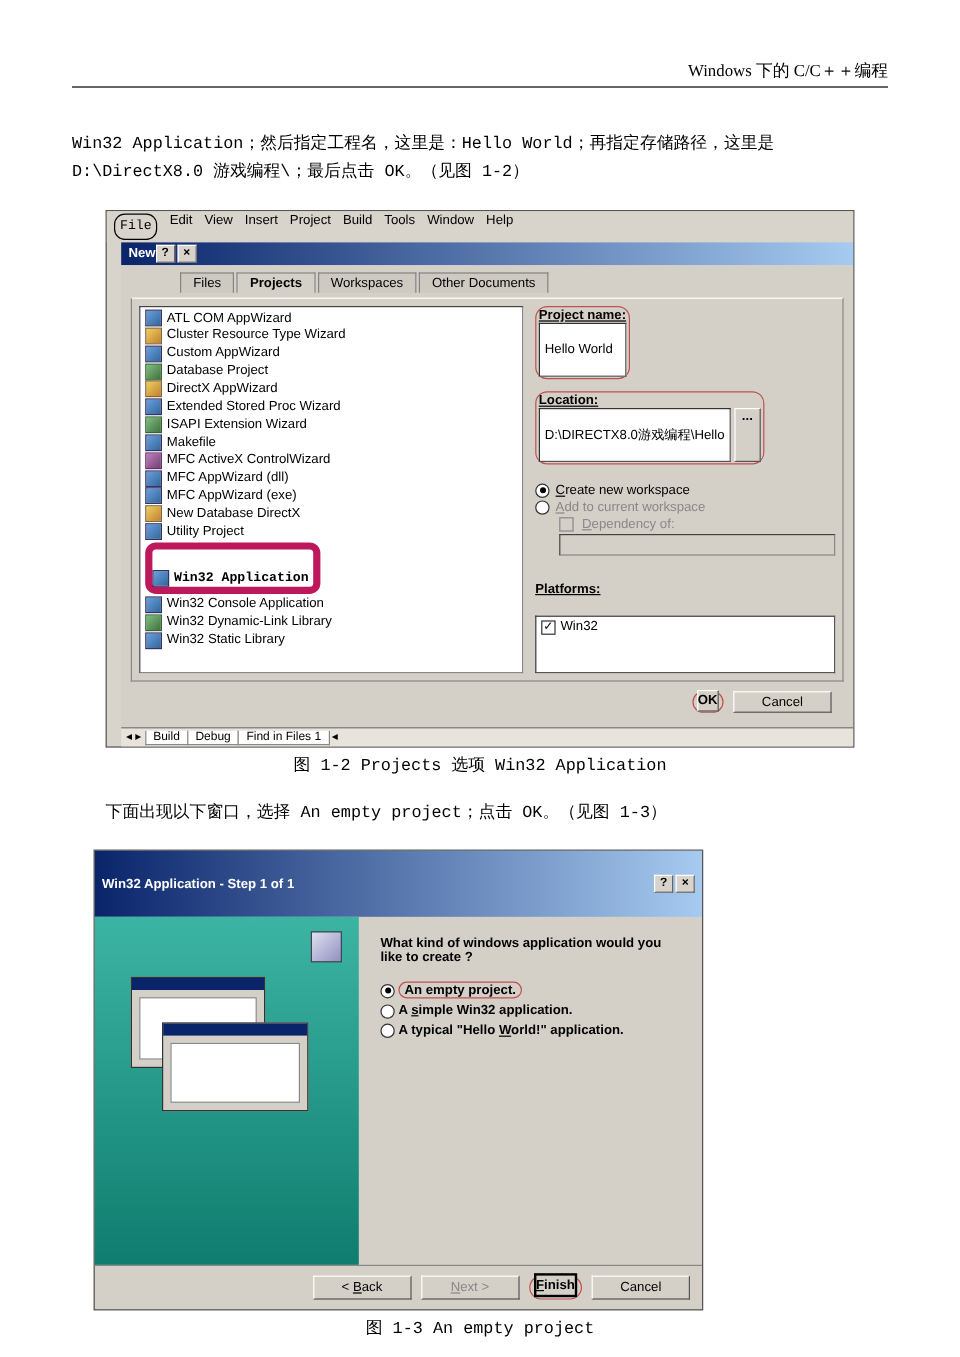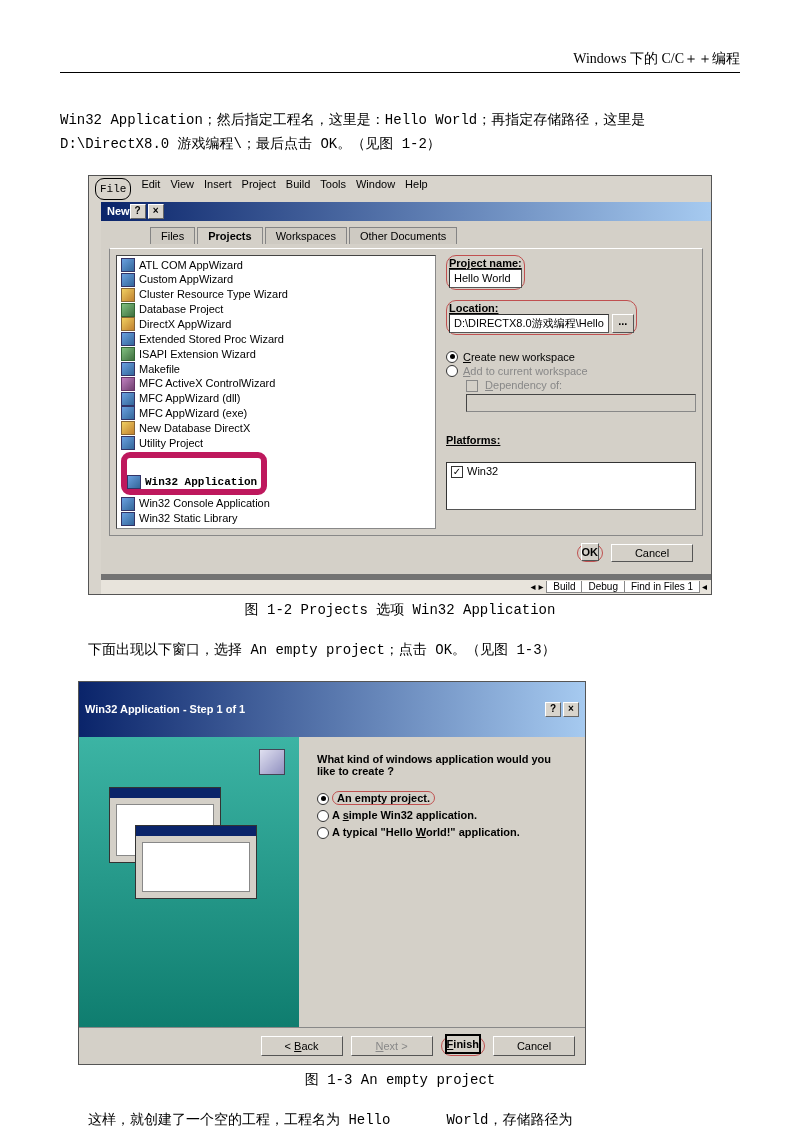--- a/index.html
+++ b/index.html
@@ -133,21 +133,21 @@
   .ico.yel { background: linear-gradient(135deg,#f0d060,#c08030); border-color:#863; }
   .ico.grn { background: linear-gradient(135deg,#80c080,#407040); border-color:#363; }
   .ico.ppl { background: linear-gradient(135deg,#c080c0,#704070); border-color:#636; }
 
   .rcol { flex: 1; font-size: 11px; }
   .field {
     background: #fff;
     border: 1px solid #555;
     border-top-color: #333;
     border-left-color: #333;
-    padding: 1px 4px;
+    padding: 14px 4px;
     font-size: 11px;
     height: 15px;
     overflow: hidden;
     display: flex;
     align-items: center;
   }
   .oval {
     border: 1px solid #c05050;
     border-radius: 10px;
     padding: 1px 2px;
@@ -200,21 +200,21 @@
     border-top:1px solid #fff;border-left:1px solid #fff;
     border-right:1px solid #555;border-bottom:1px solid #555;
     padding:2px 0;width:80px;text-align:center;font-size:11px;font-weight:bold;
   }
   .oval-ring {
     border:1px solid #c05050;border-radius:11px;padding:1px 3px;display:inline-block;
   }
 
   .bottomtabs {
     font-size:10px;background:#e8e4dc;margin-left:12px;
-    padding:1px 4px;border-top:6px solid #737373;text-align:right;
+    padding:1px 4px;border-top:1px solid #737373;
   }
   .bottomtabs .bt {
     display:inline-block;background:#fff;border:1px solid #888;
     border-top:none;padding:0 6px;margin-right:-1px;
   }
 
   
   .fig2 {
     width: 506px;
     margin: 0 0 2px 18px;
@@ -312,28 +312,28 @@
       <div class="tab inactive">Workspaces</div>
       <div class="tab inactive">Other Documents</div>
     </div>
     <div class="dlgmain">
       <div class="projlist">
         <div class="item">
             <span class="ico"></span>
             <span>ATL COM AppWizard</span>
           </div>
         <div class="item">
-            <span class="ico"></span>
-            <span>Custom AppWizard</span>
-          </div>
-        <div class="item">
             <span class="ico yel"></span>
             <span>Cluster Resource Type Wizard</span>
           </div>
         <div class="item">
+            <span class="ico"></span>
+            <span>Custom AppWizard</span>
+          </div>
+        <div class="item">
             <span class="ico grn"></span>
             <span>Database Project</span>
           </div>
         <div class="item">
             <span class="ico yel"></span>
             <span>DirectX AppWizard</span>
           </div>
         <div class="item">
             <span class="ico"></span>
             <span>Extended Stored Proc Wizard</span>
@@ -366,20 +366,24 @@
             <span class="ico"></span>
             <span>Utility Project</span>
           </div>
         <div class="item sel">
             <span class="ico"></span>
             <span>Win32 Application</span>
           </div>
         <div class="item">
             <span class="ico"></span>
             <span>Win32 Console Application</span>
+          </div>
+        <div class="item">
+            <span class="ico grn"></span>
+            <span>Win32 Dynamic-Link Library</span>
           </div>
         <div class="item">
             <span class="ico"></span>
             <span>Win32 Static Library</span>
           </div>
       </div>
       <div class="rcol">
         <div class="oval">
           <div style="text-decoration:underline;font-weight:bold;">Project name:</div>
           <div class="field">

